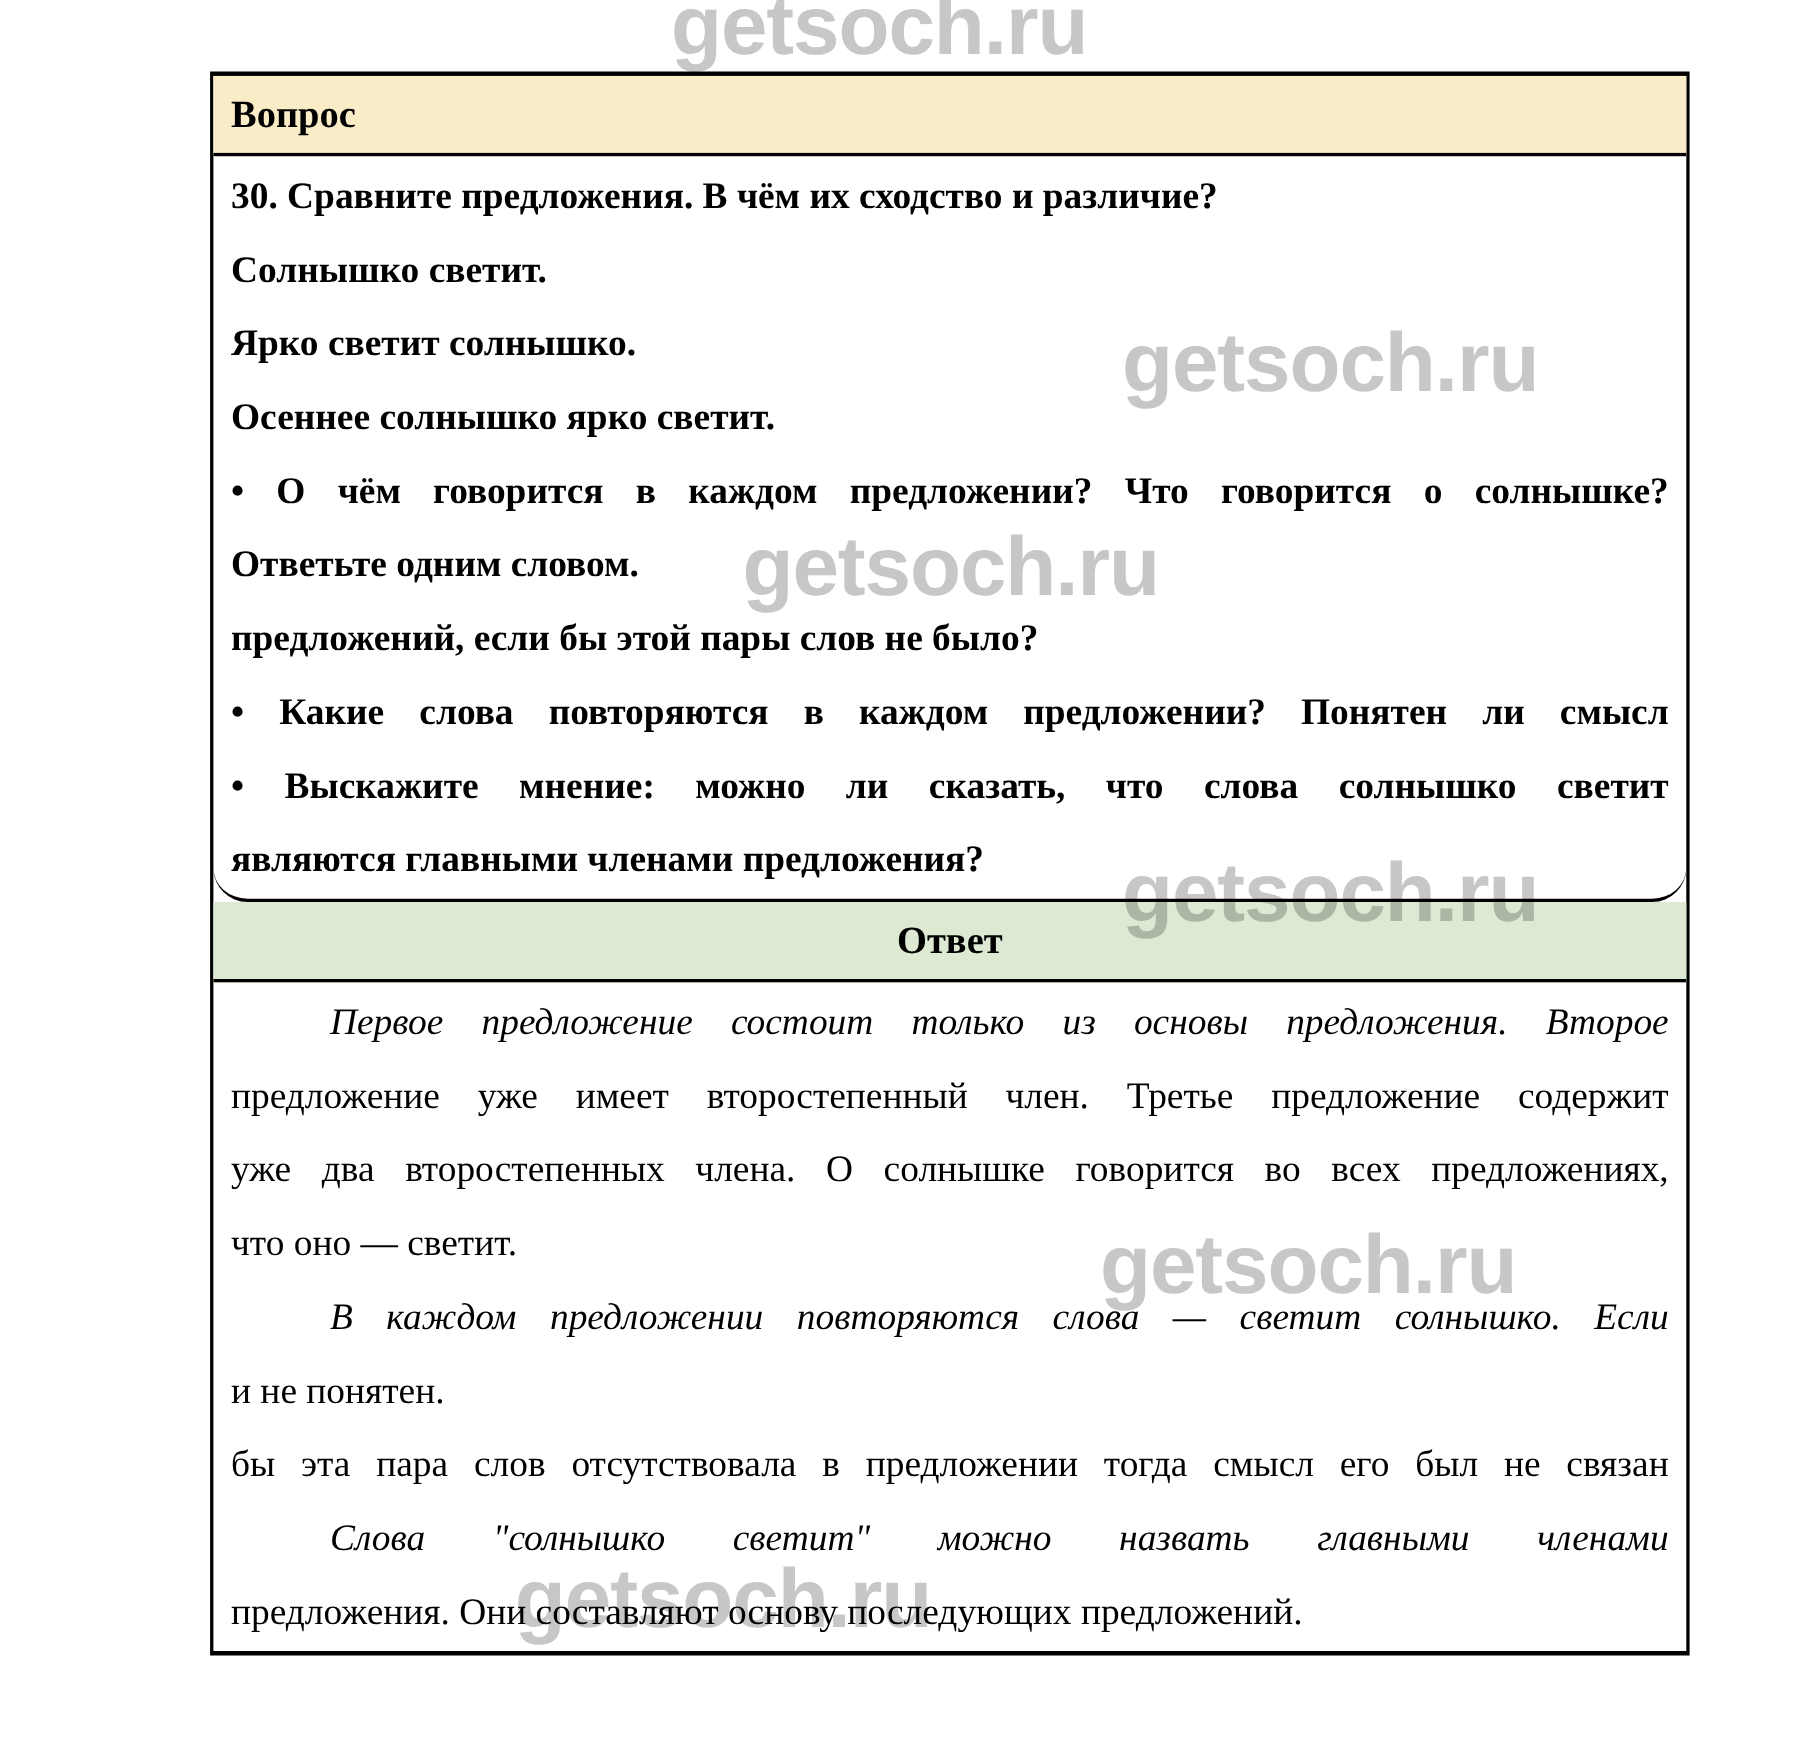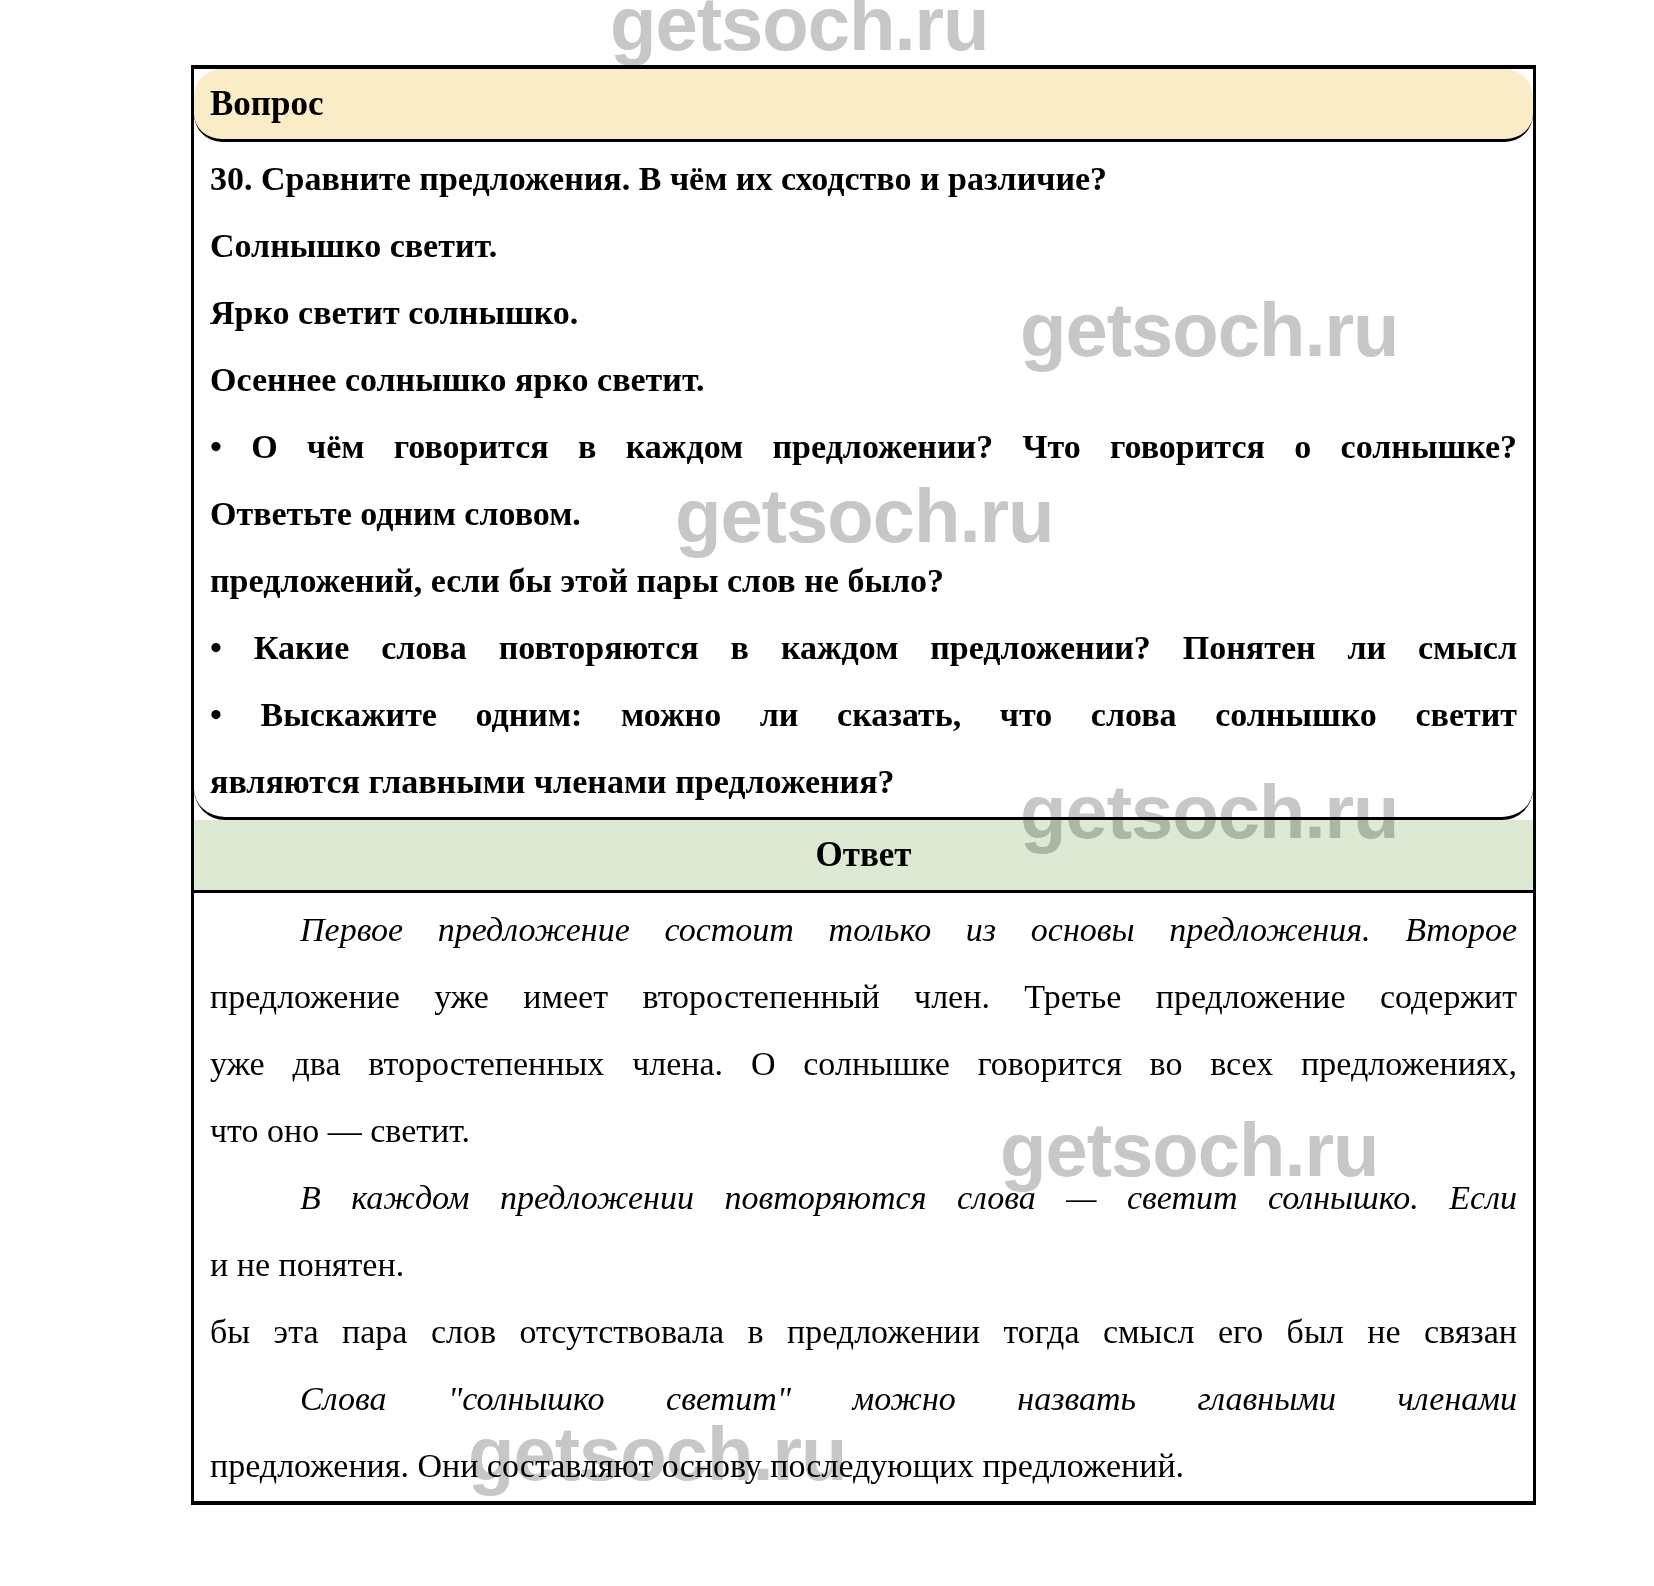--- a/index.html
+++ b/index.html
@@ -75,33 +75,33 @@
 <div class="page">
 
   <div class="watermark w1" style="color: rgb(199, 199, 199);">getsoch.ru</div>
   <div class="watermark w2" style="color: rgb(199, 199, 199);">getsoch.ru</div>
   <div class="watermark w3" style="color: rgb(199, 199, 199);">getsoch.ru</div>
   <div class="watermark w4" style="color: rgb(199, 199, 199);">getsoch.ru</div>
   <div class="watermark w5" style="color: rgb(199, 199, 199);">getsoch.ru</div>
   <div class="watermark w6" style="color: rgb(199, 199, 199);">getsoch.ru</div>
 
   <div class="qa-table">
-    <div class="row-header q-header" style="background: rgb(251, 236, 200); border-radius: 28px;">
+    <div class="row-header q-header" style="background: rgb(251, 236, 200);">
       <span>Вопрос</span>
     </div>
     <div class="row-body q-body" id="question-body">
         <div class="line">30. Сравните предложения. В чём их сходство и различие?</div>
         <div class="line">Солнышко светит.</div>
         <div class="line">Ярко светит солнышко.</div>
         <div class="line">Осеннее солнышко ярко светит.</div>
         <div class="line just">• О чём говорится в каждом предложении? Что говорится о солнышке?</div>
         <div class="line">Ответьте одним словом.</div>
         <div class="line">предложений, если бы этой пары слов не было?</div>
         <div class="line just">• Какие слова повторяются в каждом предложении? Понятен ли смысл</div>
-        <div class="line just">• Выскажите одним: можно ли сказать, что слова солнышко светит</div>
+        <div class="line just">• Выскажите мнение: можно ли сказать, что слова солнышко светит</div>
         <div class="line">являются главными членами предложения?</div>
       </div>
     <div class="row-header a-header-row a-header" style="background: rgb(221, 233, 211);">
       <span>Ответ</span>
     </div>
     <div class="row-body a-body" id="answer-body">
         <div class="line just indent">Первое предложение состоит только из основы предложения. Второе</div>
         <div class="line just">предложение уже имеет второстепенный член. Третье предложение содержит</div>
         <div class="line just">уже два второстепенных члена. О солнышке говорится во всех предложениях,</div>
         <div class="line">что оно — светит.</div>

